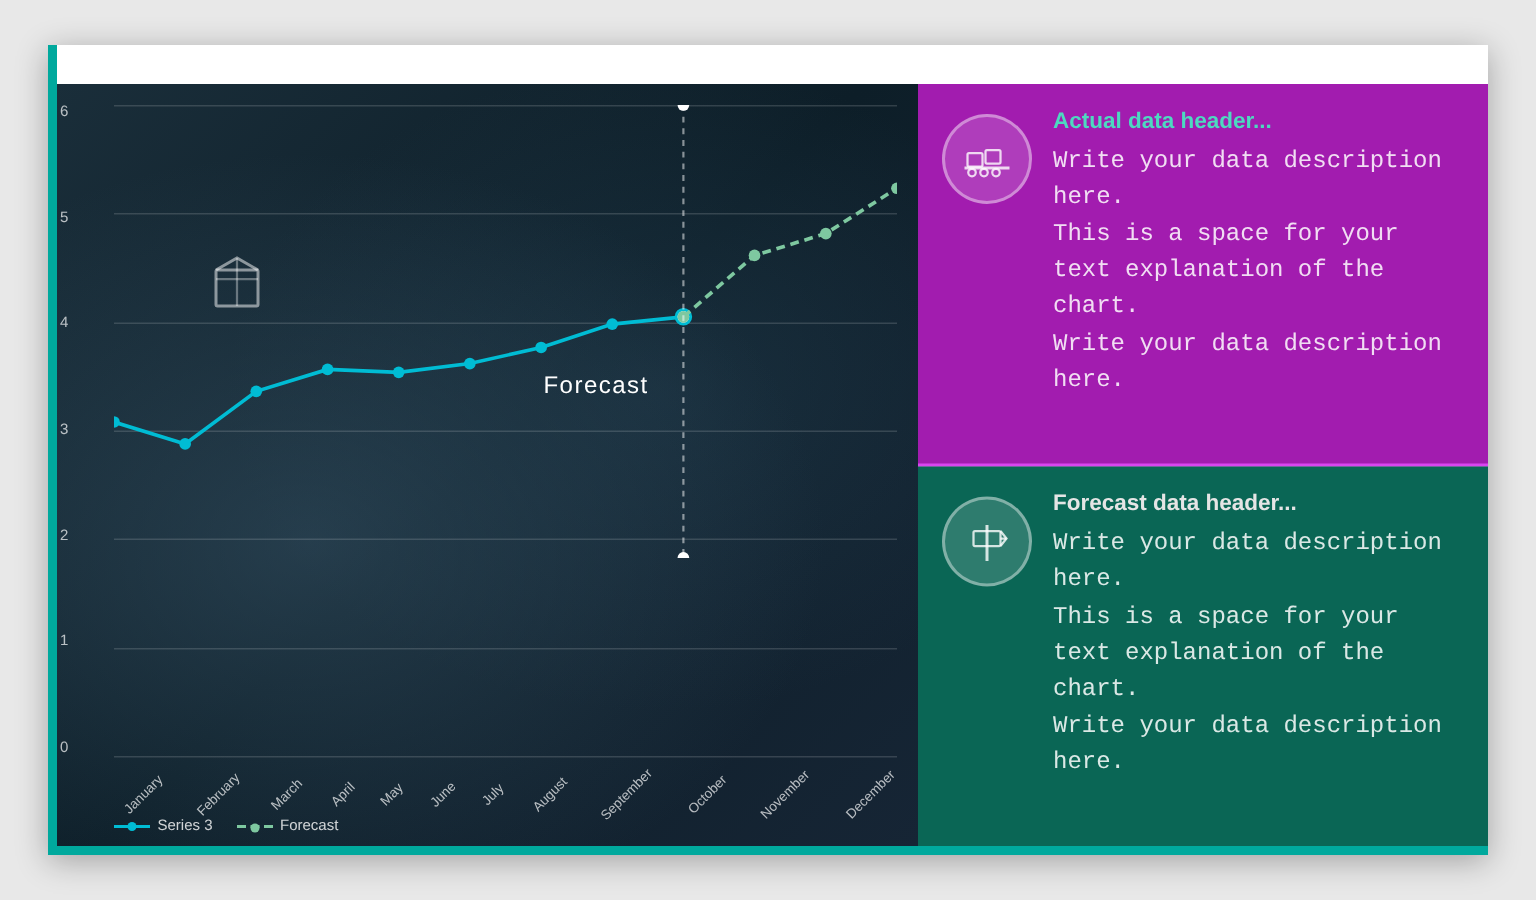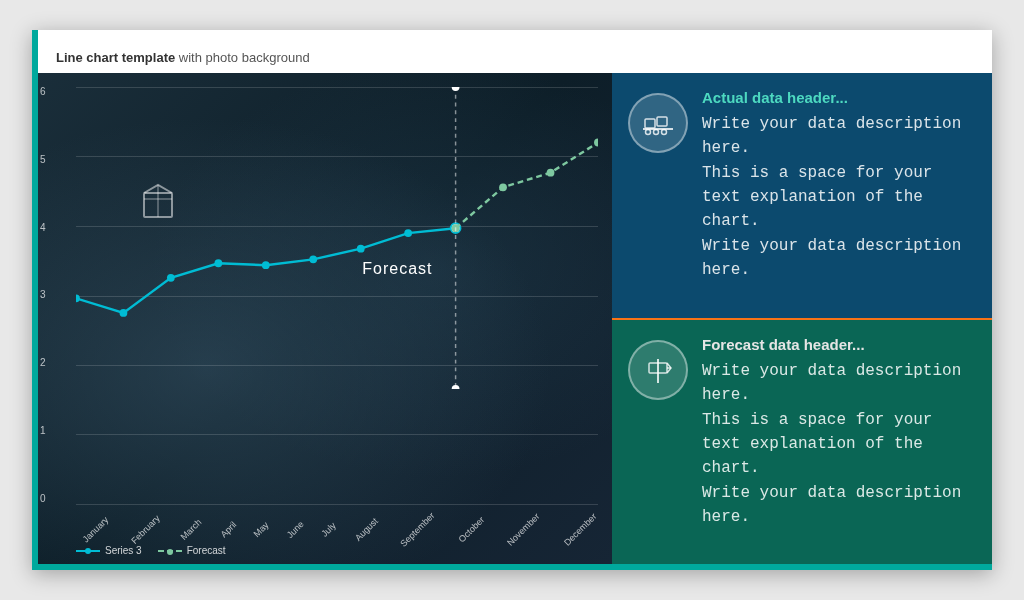--- a/index.html
+++ b/index.html
@@ -213,22 +213,22 @@
       background: #fff;
     }
     .info-card {
       flex: 1;
       padding: 16px 20px 16px 16px;
       display: flex;
       gap: 14px;
       align-items: flex-start;
     }
     .info-card:first-child {
-      background: #0c4a6e;
-      border-bottom: 2px solid #f97316;
+      background: #a21caf;
+      border-bottom: 2px solid #d946ef;
     }
     .info-card:last-child {
       background: #0a6655;
     }
     .icon-circle {
       width: 60px;
       height: 60px;
       border-radius: 50%;
       background: rgba(255,255,255,0.15);
       border: 2px solid rgba(255,255,255,0.4);
@@ -264,23 +264,20 @@
       flex-shrink: 0;
     }
   </style>
 </head>
 <body>
 
 <div class="slide">
 
   <div class="slide-header">
     <div class="slide-title-block">
-      <div class="slide-subtitle">
-        <span class="bold">Line chart template</span><span> with photo background</span>
-      </div>
     </div>
   </div>
 
   <div class="slide-body">
 
     <div class="chart-area">
       <div class="chart-bg"></div>
 
       <div class="y-axis">
         <span class="y-label">6</span>

